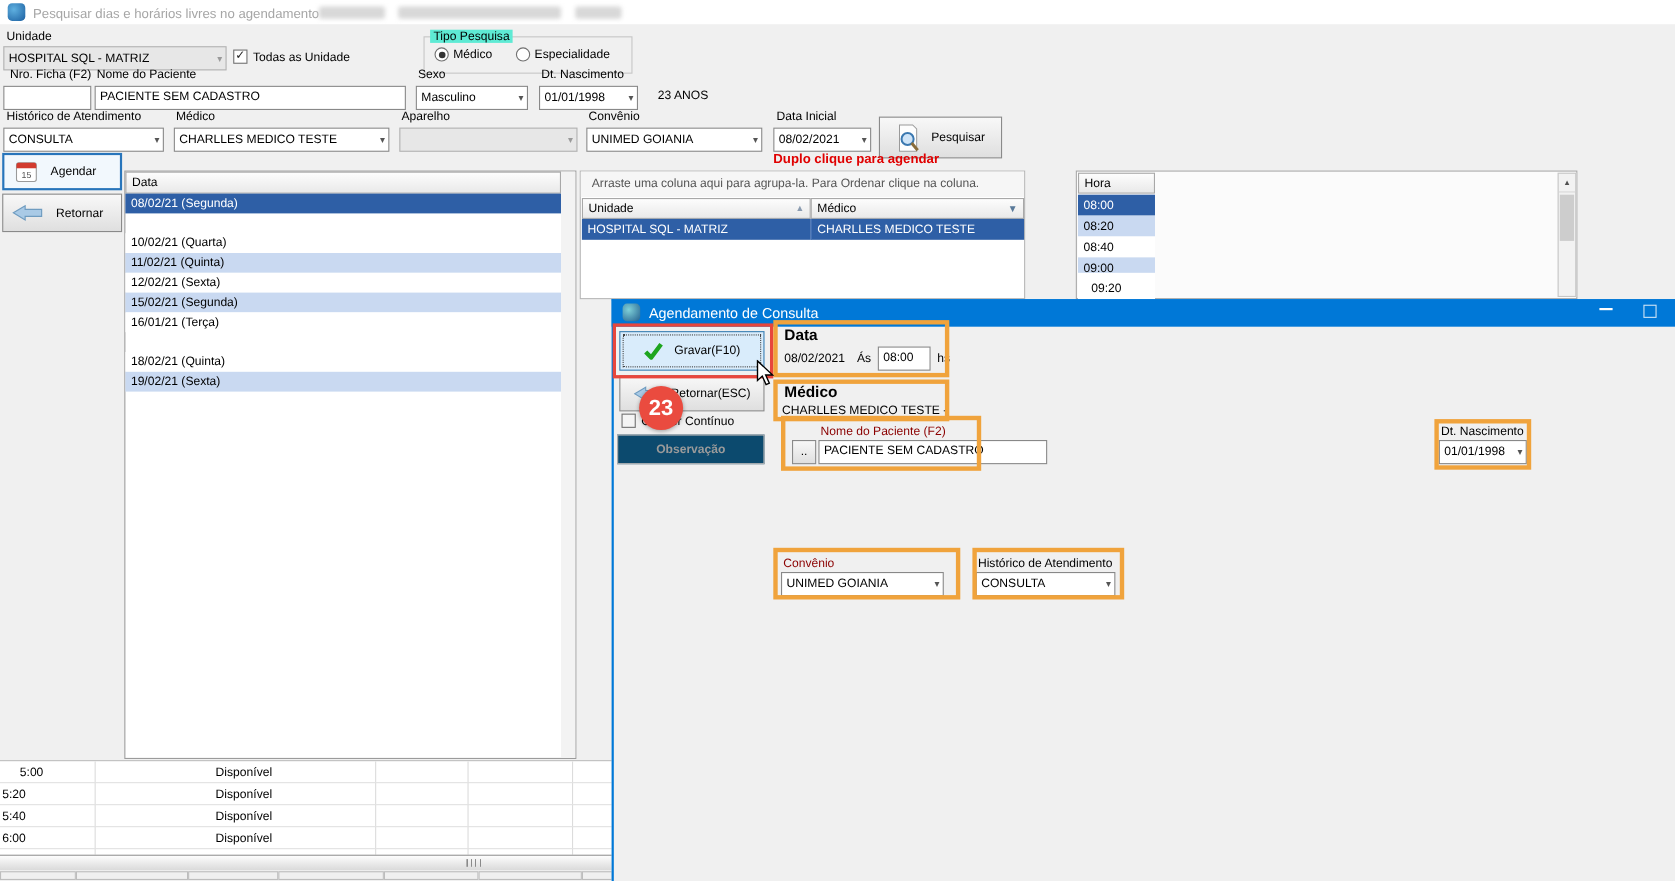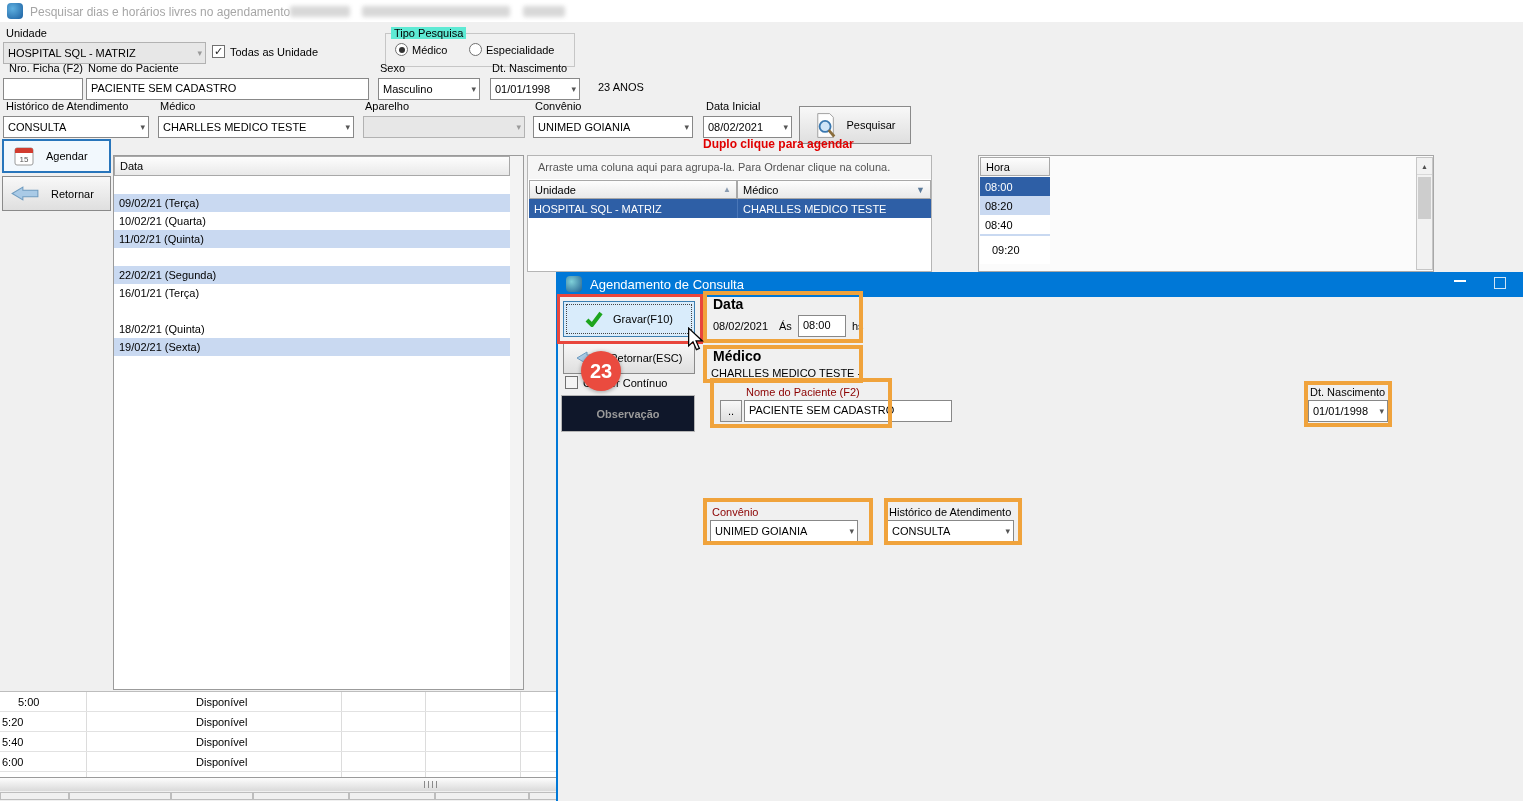--- a/index.html
+++ b/index.html
@@ -142,31 +142,34 @@
       <path d="M11 1 v3 h14 v6 h-14 v3 L1 7 z" fill="#a9cae6" stroke="#6f9cc0"></path>
     </svg>
     <span>Retornar</span>
   </div>
 
   <div class="abs" style="left:113px;top:155px;width:411px;height:535px;background:#fff;border:1px solid #9b9b9b;box-sizing:border-box;"></div>
   <div class="abs" style="left:510px;top:156px;width:13px;height:533px;background:#f3f3f3;"></div>
   <div class="grid-h" style="left:114px;top:156px;width:396px;height:20px;">
     <span>Data</span>
   </div>
-  <div class="grow ralt" style="left:114px;top:194px;width:396px;height:18px;">
-      <span>09/02/21 (Terça)</span>
+  <div class="grow rsel" style="left:114px;top:176px;width:396px;height:18px;">
+      <span>08/02/21 (Segunda)</span>
     </div>
   <div class="grow rwhite" style="left:114px;top:212px;width:396px;height:18px;">
       <span>10/02/21 (Quarta)</span>
     </div>
   <div class="grow ralt" style="left:114px;top:230px;width:396px;height:18px;">
       <span>11/02/21 (Quinta)</span>
     </div>
+  <div class="grow rwhite" style="left:114px;top:248px;width:396px;height:18px;">
+      <span>12/02/21 (Sexta)</span>
+    </div>
   <div class="grow ralt" style="left:114px;top:266px;width:396px;height:18px;">
-      <span>22/02/21 (Segunda)</span>
+      <span>15/02/21 (Segunda)</span>
     </div>
   <div class="grow rwhite" style="left:114px;top:284px;width:396px;height:18px;">
       <span>16/01/21 (Terça)</span>
     </div>
   <div class="grow rwhite" style="left:114px;top:320px;width:396px;height:18px;">
       <span>18/02/21 (Quinta)</span>
     </div>
   <div class="grow ralt" style="left:114px;top:338px;width:396px;height:18px;">
       <span>19/02/21 (Sexta)</span>
     </div>
@@ -199,21 +202,21 @@
     </div>
   <div class="grow ralt" style="left:980px;top:196px;width:70px;height:19px;">
       <span>08:20</span>
     </div>
   <div class="grow rwhite" style="left:980px;top:215px;width:70px;height:19px;">
       <span>08:40</span>
     </div>
   <div class="grow ralt" style="left:980px;top:234px;width:70px;height:19px;">
       <span>09:00</span>
     </div>
-  <div class="grow rwhite" style="left:980px;top:236px;width:70px;height:28px;padding-left:12px;">
+  <div class="grow rwhite" style="left:980px;top:248px;width:70px;height:28px;padding-left:12px;">
       <span>09:20</span>
     </div>
   <div class="abs" style="left:1416px;top:157px;width:17px;height:113px;background:#f2f2f2;border:1px solid #c6c6c6;box-sizing:border-box;">
     <div style="height:16px;display:flex;align-items:center;justify-content:center;font-size:7px;color:#505050;border-bottom:1px solid #d8d8d8;">▲</div>
     <div style="margin:2px 1px;height:42px;background:#cdcdcd;"></div>
   </div>
 
   <div class="abs" style="left:0;top:691px;width:557px;height:86px;background:#fff;border-top:1px solid #bdbdbd;box-sizing:border-box;overflow:hidden;">
     <div class="vline" style="left:86px;top:0;height:86px;"></div>
     <div class="vline" style="left:341px;top:0;height:86px;"></div>
@@ -262,21 +265,21 @@
     <span>Gravar(F10)</span>
   </div>
   <div class="btn" style="left:563px;top:341px;width:132px;height:33px;gap:8px;z-index:42;">
     <svg width="26" height="14" viewBox="0 0 26 14">
         <path d="M11 1 v3 h14 v6 h-14 v3 L1 7 z" fill="#a9cae6" stroke="#6f9cc0"></path>
       </svg>
     <span>Retornar(ESC)</span>
   </div>
   <div class="ckbox" style="left:565px;top:376px;z-index:42;background:#f4f4f4;"></div>
   <div class="lbl" style="left:583px;top:377px;z-index:42;">Caráter Contínuo</div>
-  <div class="btn" style="left:561px;top:395px;width:134px;height:37px;background:#0f172a;color:#9a9a9a;border:1px solid #b5b5b5;font-weight:bold;z-index:42;">
+  <div class="btn" style="left:561px;top:395px;width:134px;height:27px;background:#0c4a6e;color:#9a9a9a;border:1px solid #b5b5b5;font-weight:bold;z-index:42;">
     <span>Observação</span>
   </div>
 
   <div class="ann-r" style="left:557px;top:294px;width:146px;height:50px;"></div>
   <div class="badge" style="left:581px;top:351px;">
       <span>23</span>
     </div>
   <svg class="abs" style="left:687px;top:327px;z-index:80;" width="17" height="24" viewBox="0 0 14 21">
     <polygon points="1,1 1,16.5 4.8,13 7.8,19.8 10.4,18.7 7.5,12.2 13,12.2" fill="#fff" stroke="#000" stroke-width="1.1"></polygon>
   </svg>

